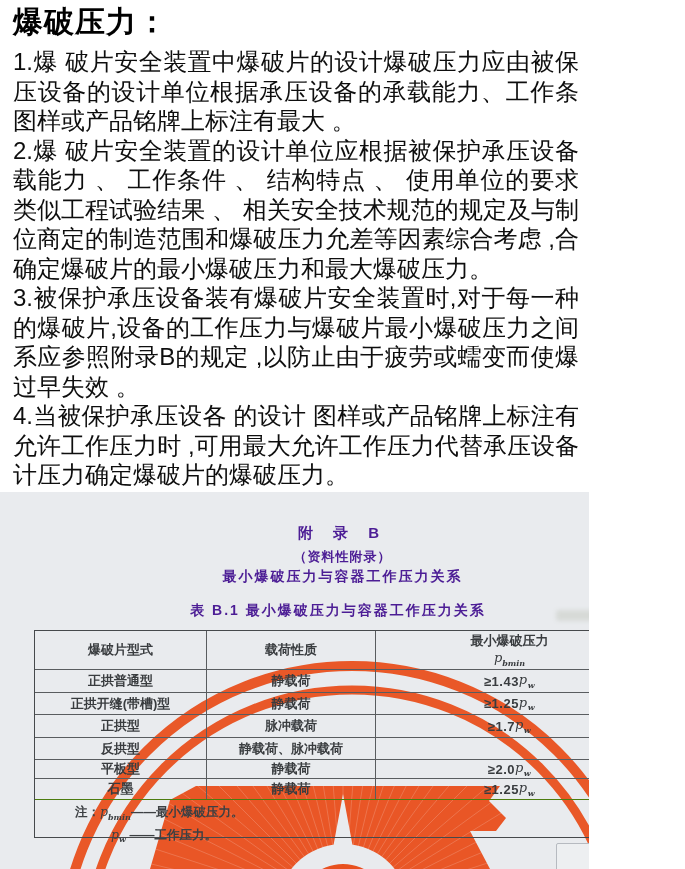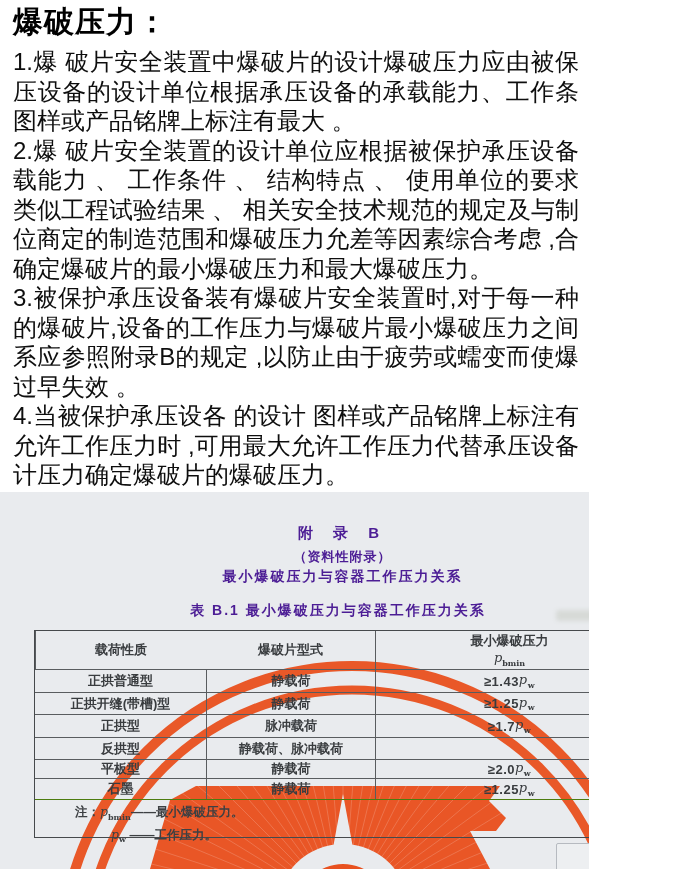--- a/index.html
+++ b/index.html
@@ -20,21 +20,21 @@
   .wm-svg{position:absolute;left:0;top:0;pointer-events:none;}
   .b-table{position:absolute;left:34px;top:138px;width:608px;height:208px;box-sizing:border-box;
            border:1.5px solid #46494c;display:grid;grid-template-columns:171px 169px 268px;
            grid-auto-rows:min-content;background:transparent;}
   .b-cell{box-sizing:border-box;display:flex;align-items:center;justify-content:center;
           font-size:13px;font-weight:bold;color:#393c3f;border-top:1px solid #595c5f;}
   .b-cell.c2,.b-cell.c3{border-left:1px solid #595c5f;}
   .b-cell.hdr{border-top:none;}
   .hdr-col3{flex-direction:column;justify-content:center;gap:0px;}
   .psym{font-family:"DejaVu Serif","Liberation Serif",serif;font-style:italic;font-weight:normal;}
-  .psub{font-size:8px;vertical-align:sub;font-family:"DejaVu Serif",serif;margin-top:45px;}
+  .psub{font-size:8px;vertical-align:sub;font-style:italic;font-family:"DejaVu Serif",serif;margin-top:45px;}
   .val{letter-spacing:0.5px;}
   .b-notes{grid-column:1/4;box-sizing:border-box;border-top:1px solid #4d7c0f;height:40px;
            padding:3px 0 0 40px;font-size:12.5px;font-weight:bold;color:#3d4043;}
   .note-line{line-height:17px;}
   .note-line.second{padding-left:36px;}
   .smudge{position:absolute;background:#99a089;opacity:.22;filter:blur(2px);border-radius:3px;}
   .corner-box{position:absolute;left:556px;top:351px;width:128px;height:26px;background:#edeff1;
               border:1px solid #b6bac0;border-radius:2px;}
 </style>
 </head>
@@ -125,22 +125,22 @@
     <div class="smudge" style="left:650px;top:150px;width:24px;height:150px;opacity:.15;"></div>
     <div class="smudge" style="left:596px;top:258px;width:66px;height:10px;"></div>
     <div class="smudge" style="left:596px;top:298px;width:66px;height:10px;"></div>
 
     <div class="scan-heading h-a1">附 录 B</div>
     <div class="scan-heading h-a2">（资料性附录）</div>
     <div class="scan-heading h-a3">最小爆破压力与容器工作压力关系</div>
     <div class="scan-heading h-cap">表 B.1  最小爆破压力与容器工作压力关系</div>
 
     <div class="b-table" id="appendix-table">
+        <div class="b-cell c1 hdr" style="height: 38px;">爆破片型式</div>
         <div class="b-cell c2 hdr" style="height: 38px;">载荷性质</div>
-        <div class="b-cell c1 hdr" style="height: 38px;">爆破片型式</div>
         <div class="b-cell c3 hdr hdr-col3" style="height: 38px;">
           <div>最小爆破压力</div>
           <div><span><span class="psym">p</span><span class="psub">bmin</span></span></div>
         </div>
         <div class="b-cell c1" style="height: 23px;">正拱普通型</div>
         <div class="b-cell c2" style="height: 23px;">静载荷</div>
         <div class="b-cell c3 val" style="height: 23px;">≥1.43 <span><span class="psym">p</span><span class="psub">w</span></span></div>
         <div class="b-cell c1" style="height: 22px;">正拱开缝(带槽)型</div>
         <div class="b-cell c2" style="height: 22px;">静载荷</div>
         <div class="b-cell c3 val" style="height: 22px;">≥1.25 <span><span class="psym">p</span><span class="psub">w</span></span></div>

